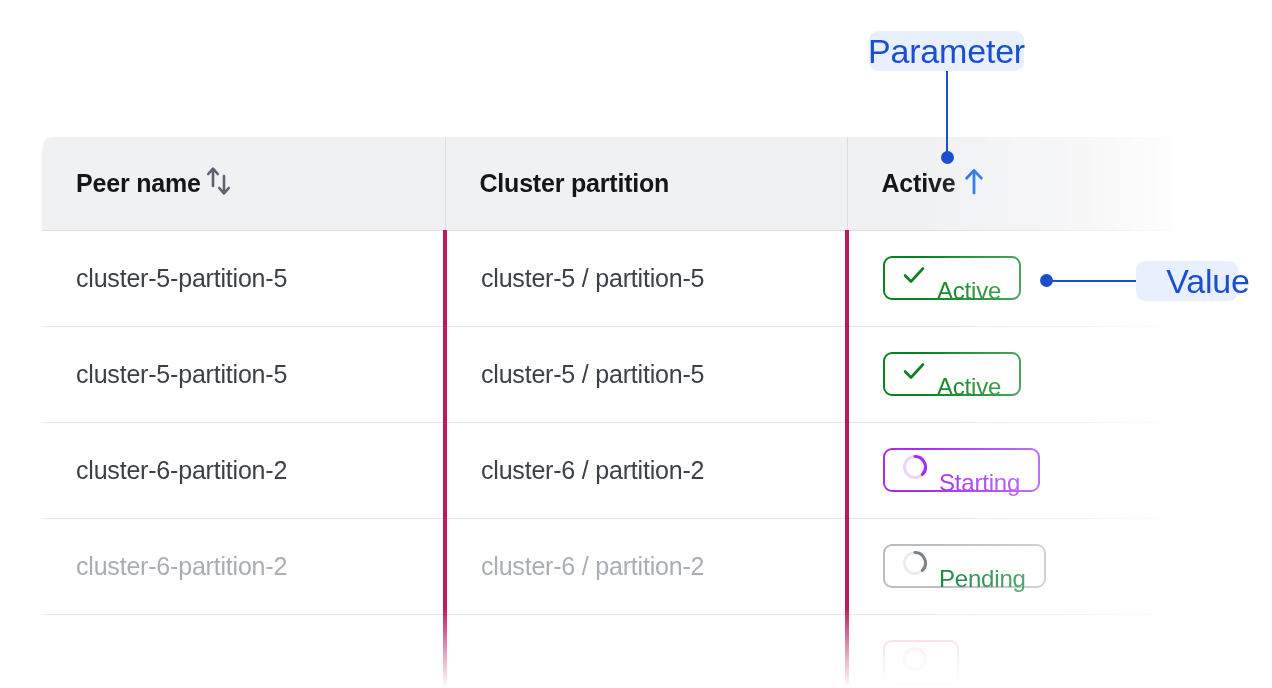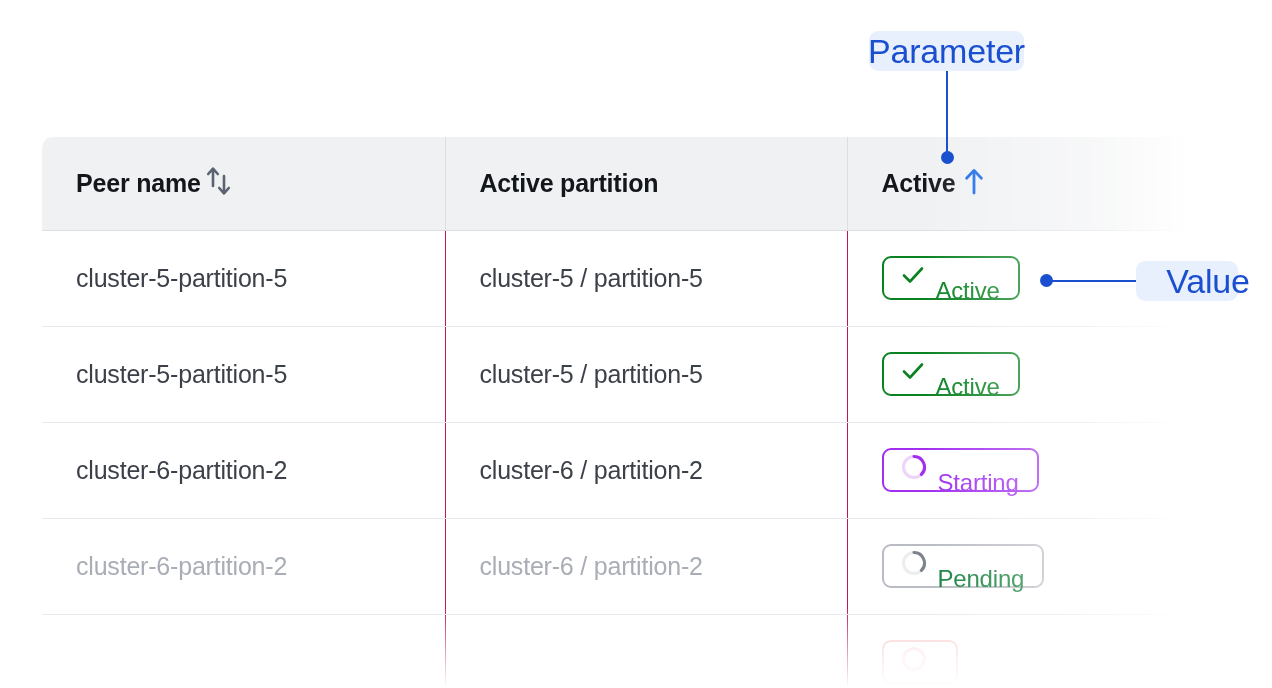--- a/index.html
+++ b/index.html
@@ -74,21 +74,21 @@
     white-space: nowrap;
   }
   .sort-icon { display: block; flex: 0 0 auto; }
 
   
   tbody td {
     height: 96px;
     padding: 0 0 0 34px;
     vertical-align: middle;
     border-bottom: 1px solid #e6e8eb;
-    border-right: 1px solid #be185d;
+    border-right: 4px solid #be185d;
     box-sizing: border-box;
     background: #ffffff;
   }
   tbody td:last-child { border-right: none; }
   .cell-text {
     font-size: 25px;
     color: #3c4149;
     letter-spacing: -0.2px;
     white-space: nowrap;
   }
@@ -198,21 +198,21 @@
                   <path d="M3.2 10 L8 4.6 L12.8 10" stroke="#5b6270" stroke-width="2.6" stroke-linecap="round" stroke-linejoin="round"></path>
                   <path d="M19 12 V29" stroke="#5b6270" stroke-width="2.6" stroke-linecap="round"></path>
                   <path d="M14.2 24 L19 29.4 L23.8 24" stroke="#5b6270" stroke-width="2.6" stroke-linecap="round" stroke-linejoin="round"></path>
                 </svg>
               </span>
             </div>
           </th>
 
           <th>
             <div class="th-inner">
-              <span class="th-label">Active partition</span>
+              <span class="th-label">Cluster partition</span>
             </div>
           </th>
 
           <th>
             <div class="th-inner">
               <span class="th-label">Active</span>
               <span class="sort-icon">
                 <svg width="30" height="32" viewBox="0 0 30 32" fill="none" xmlns="http://www.w3.org/2000/svg">
                   <path d="M15 28 V6" stroke="#1668e8" stroke-width="2.8" stroke-linecap="round"></path>
                   <path d="M7.6 13.2 L15 5.4 L22.4 13.2" stroke="#1668e8" stroke-width="2.8" stroke-linecap="round" stroke-linejoin="round"></path>

